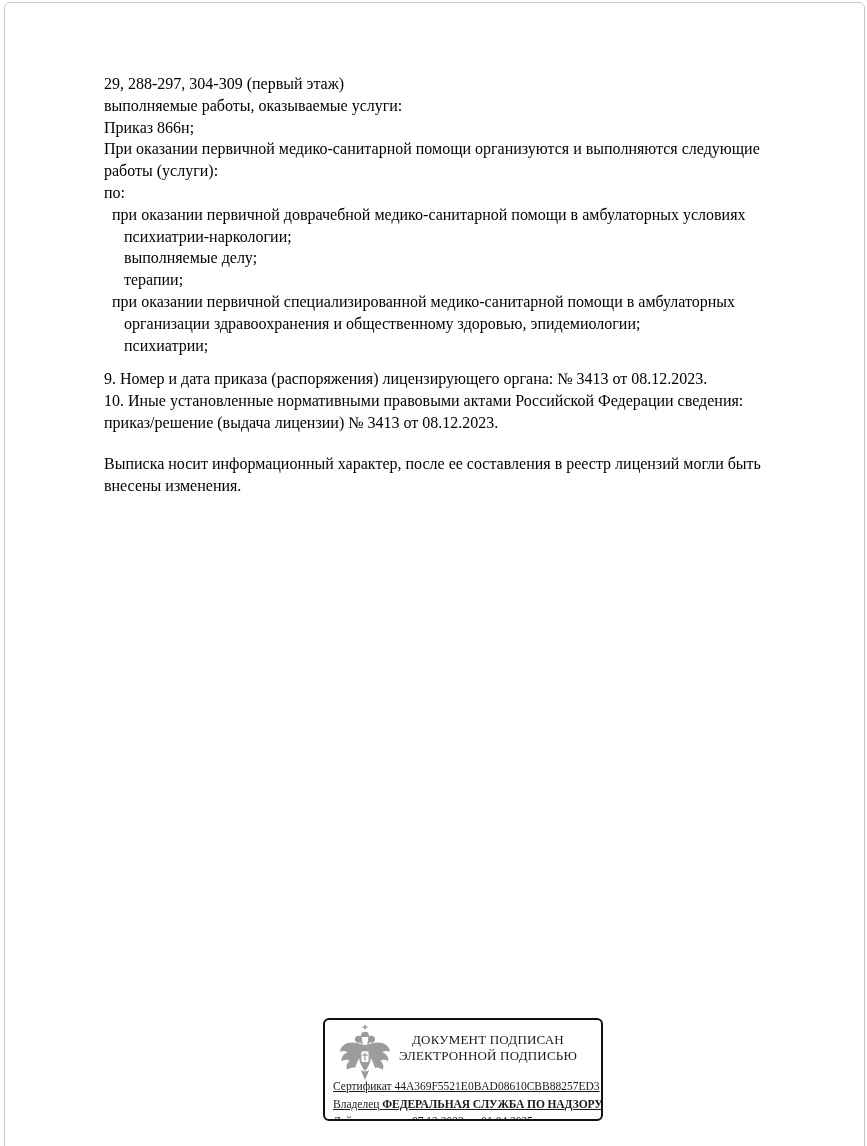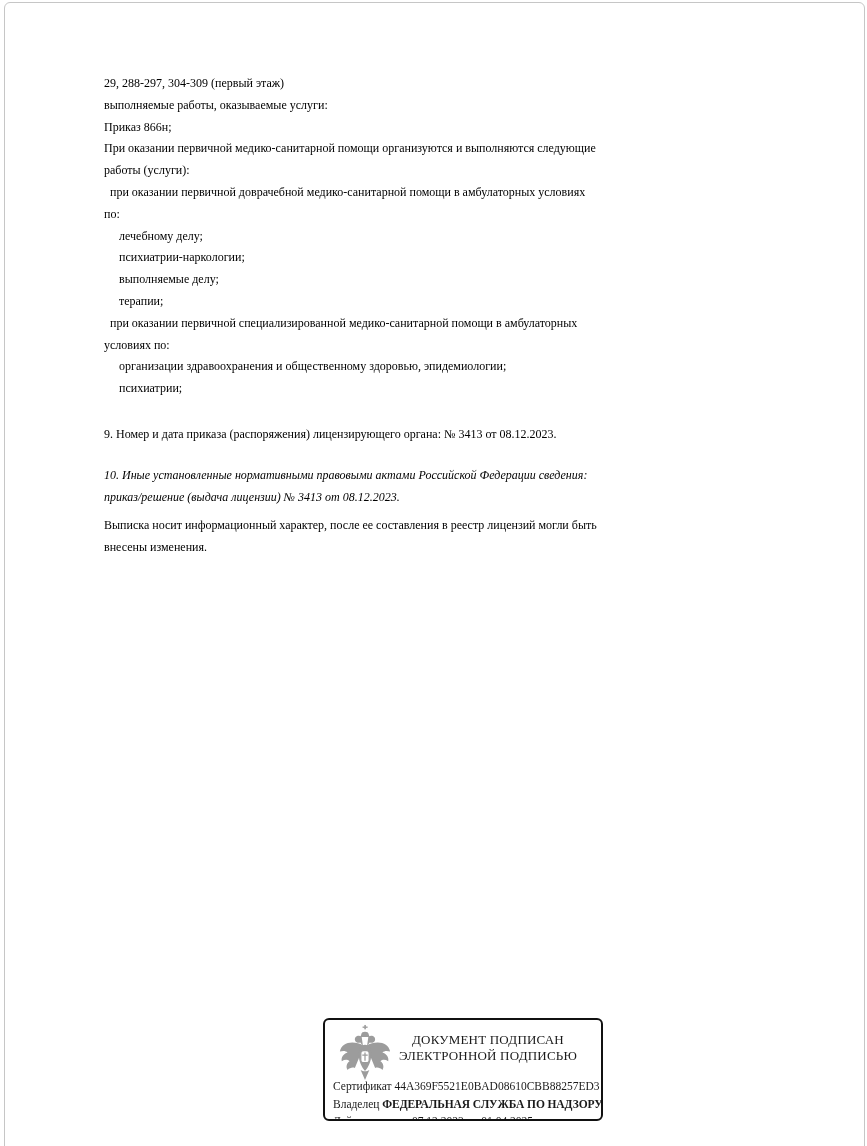--- a/index.html
+++ b/index.html
@@ -7,64 +7,62 @@
     width:867px;height:1146px;position:relative;overflow:hidden;
     background:#ffffff;color:#000000;
     font-family:"Liberation Serif","DejaVu Serif",serif;
   }
   .page-border{
     position:absolute;left:4px;top:2px;width:859px;height:1310px;
     border:1px solid #c6c6c6;border-radius:6px;background:#ffffff;
   }
   .doc-text{
     position:absolute;left:104px;top:73px;width:716px;
-    font-size:12px;line-height:21.8px;
+    font-size:16px;line-height:21.8px;
   }
   .para .line{white-space:pre;}
-  .para-1{margin-top:24px;}
-  .para-2{margin-top:19px;font-style:italic;}
-  .para-3{margin-top:7px;}
+  .para-1{margin-top:12px;}
+  .para-2{}
+  .para-3{margin-top:19px;}
 
   .stamp{
     position:absolute;left:323px;top:1018px;width:280px;height:103px;
     border:2.5px solid #111111;border-radius:6px;background:#ffffff;
     overflow:hidden;box-sizing:border-box;
   }
   .stamp-emblem{position:absolute;left:11px;top:4px;width:58px;height:58px;}
   .stamp-title{
     position:absolute;left:62px;right:12px;top:12px;text-align:center;
     font-size:13px;line-height:15.5px;letter-spacing:0.2px;color:#1a1a1a;
   }
   .stamp-lines{
     position:absolute;left:8px;right:0;top:58px;
     font-size:11.5px;line-height:17.5px;color:#1a1a1a;
   }
-  .stamp-line{white-space:nowrap;overflow:hidden;}
+  .stamp-line{white-space:nowrap;overflow:hidden;text-decoration:underline;}
   .owner-value{font-weight:bold;letter-spacing:-0.1px;}
 </style>
 </head>
 <body>
 
 <div class="page-border"></div>
 
 <div class="doc-text">
     <div class="para para-0">
       <div class="line">29, 288-297, 304-309 (первый этаж)</div>
       <div class="line">выполняемые работы, оказываемые услуги:</div>
       <div class="line">Приказ 866н;</div>
       <div class="line">При оказании первичной медико-санитарной помощи организуются и выполняются следующие</div>
       <div class="line">работы (услуги):</div>
+      <div class="line">по:</div>
       <div class="line">  при оказании первичной доврачебной медико-санитарной помощи в амбулаторных условиях</div>
-      <div class="line">по:</div>
-      <div class="line">     лечебному делу;</div>
       <div class="line">     психиатрии-наркологии;</div>
       <div class="line">     выполняемые делу;</div>
       <div class="line">     терапии;</div>
       <div class="line">  при оказании первичной специализированной медико-санитарной помощи в амбулаторных</div>
-      <div class="line">условиях по:</div>
       <div class="line">     организации здравоохранения и общественному здоровью, эпидемиологии;</div>
       <div class="line">     психиатрии;</div>
     </div>
     <div class="para para-1">
       <div class="line">9. Номер и дата приказа (распоряжения) лицензирующего органа: № 3413 от 08.12.2023.</div>
     </div>
     <div class="para para-2">
       <div class="line">10. Иные установленные нормативными правовыми актами Российской Федерации сведения:</div>
       <div class="line">приказ/решение (выдача лицензии) № 3413 от 08.12.2023.</div>
     </div>

